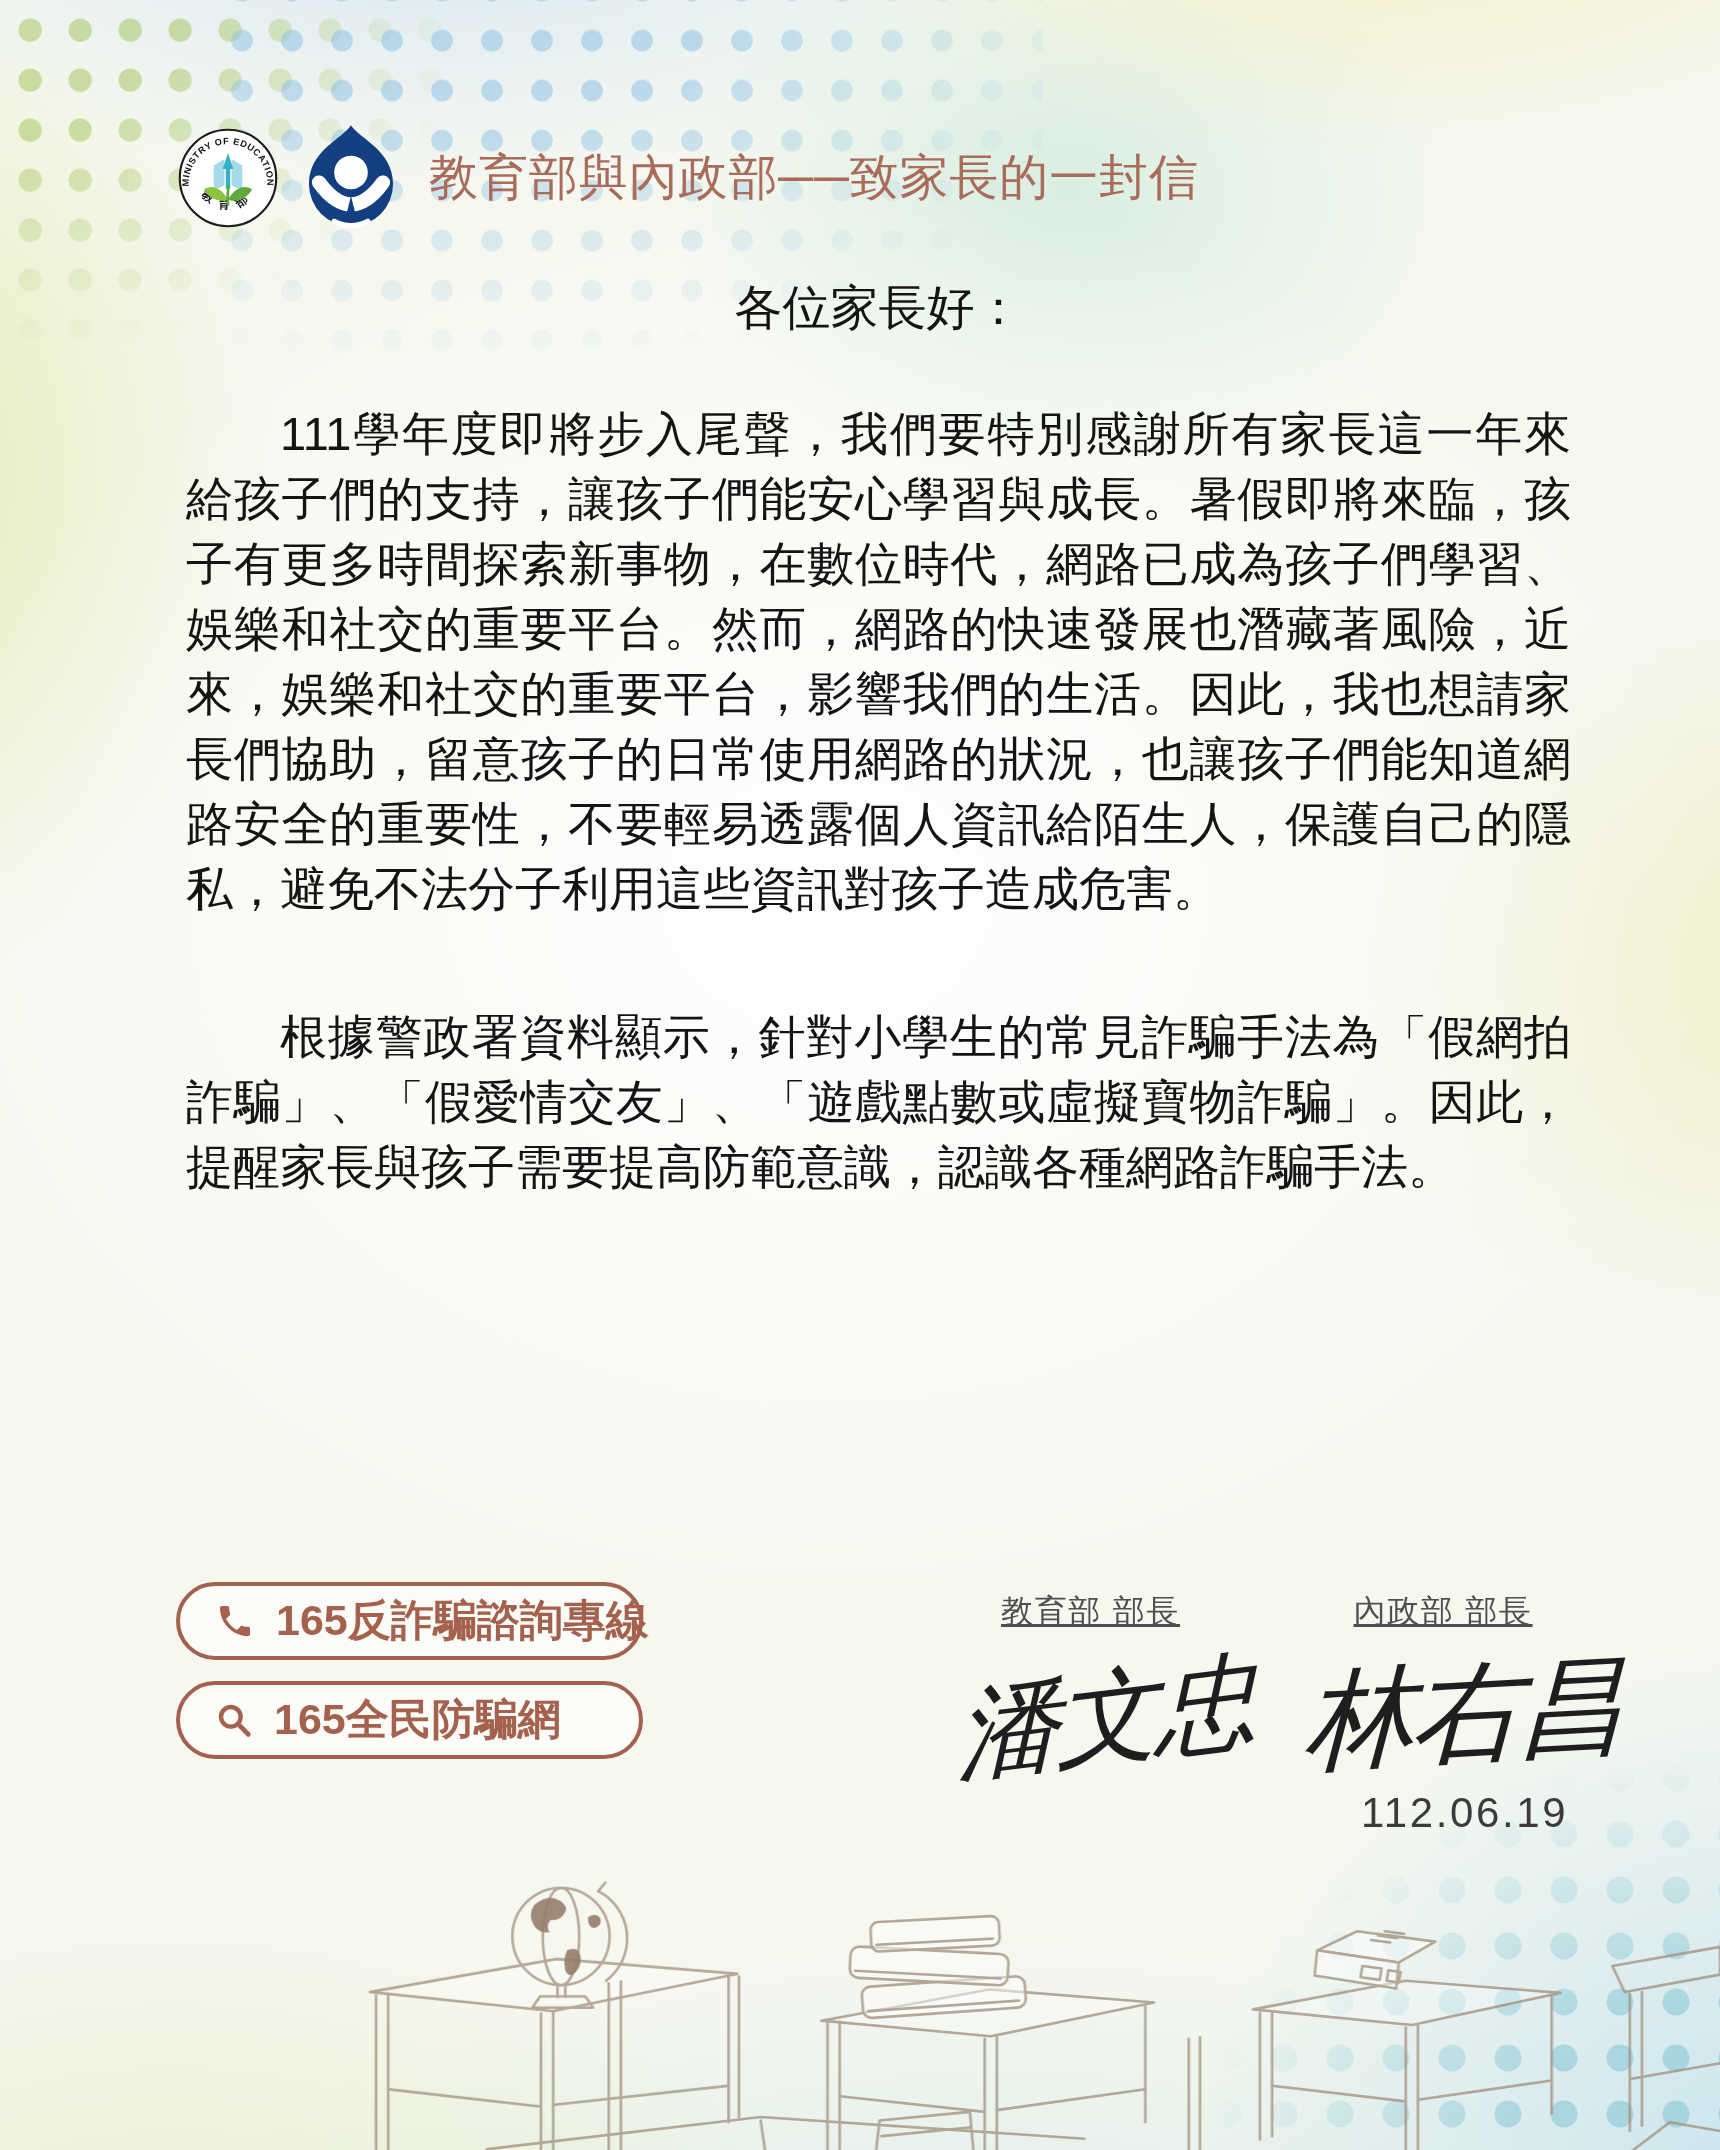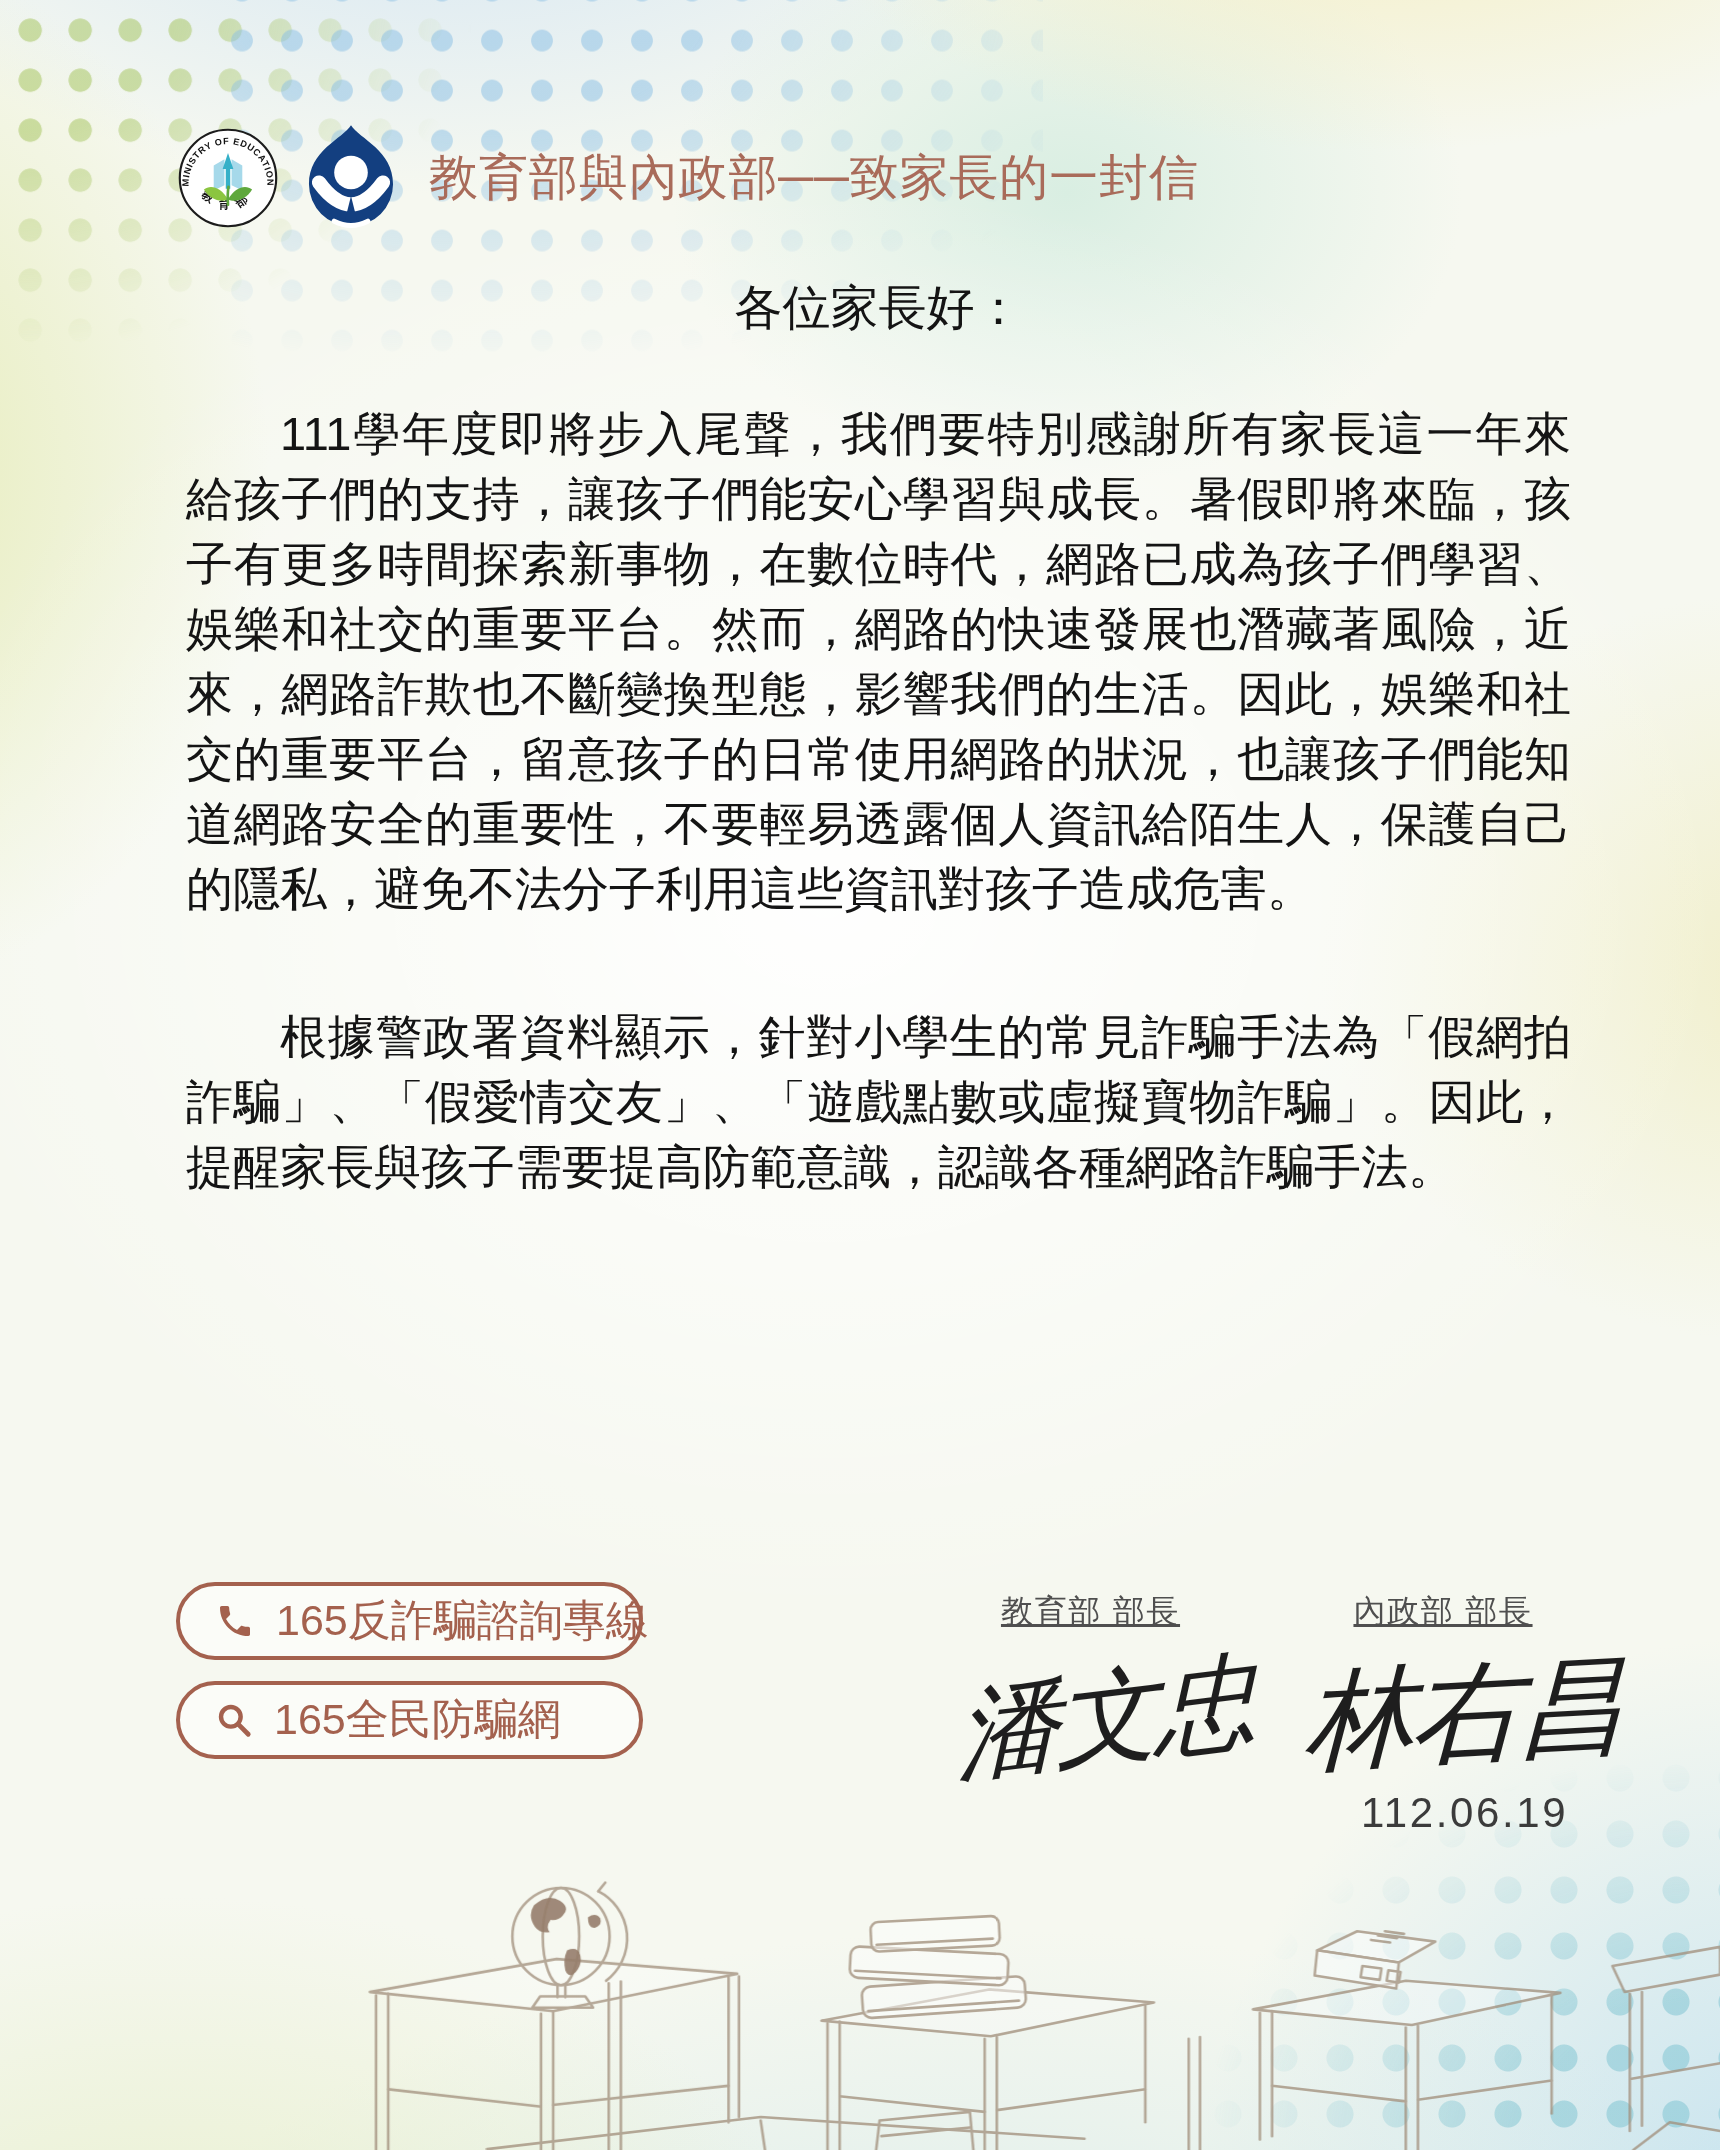--- a/index.html
+++ b/index.html
@@ -60,21 +60,21 @@
   .para{margin:0 0 83px 0;font-size:47px;line-height:65px;text-align:justify;text-indent:94px;}
   .para:last-child{margin-bottom:0;}
   
   .pills{position:absolute;left:176px;top:1582px;}
   .pill{
     box-sizing:border-box;width:467px;height:78px;margin-bottom:21px;
     border:4.3px solid #a4614e;border-radius:40px;
     display:flex;align-items:center;gap:21px;padding:0 17.4px 0 35px;
     background:rgba(255,255,255,0.55);
   }
-  .pill-label{font-size:43px;font-weight:400;color:#a4614e;white-space:nowrap;text-align:center;}
+  .pill-label{font-size:43px;font-weight:700;color:#a4614e;white-space:nowrap;text-align:center;}
   .pill svg{flex:0 0 auto;}
   .sig{position:absolute;text-align:center;}
   .sig-1{left:956px;top:1590px;width:269px;}
   .sig-2{left:1304px;top:1590px;width:278px;}
   .sig-title{font-size:32px;color:#4f4f4f;letter-spacing:1.7px;white-space:nowrap;text-decoration:underline;}
   .sig-name{
     display:inline-block;margin-top:29.5px;
     font-size:103px;line-height:1.05;font-style:italic;letter-spacing:-3.5px;
     color:#1e1e1e;transform:rotate(-7deg) skewX(-6deg);white-space:nowrap;
   }
@@ -201,21 +201,21 @@
       <circle cx="64" cy="60" r="20" fill="#ffffff"></circle>
       <path d="M64,88 L55,124 L73,124 Z" fill="#133f80"></path>
       <path d="M44,118 Q64,128 84,118" stroke="#ffffff" stroke-width="6" fill="none" stroke-linecap="round"></path>
     </svg>
 
     <h1 class="page-title">教育部與內政部──致家長的一封信</h1>
   </header>
 
   <main class="letter">
     <p class="greeting">各位家長好：</p>
-    <p class="para">111學年度即將步入尾聲，我們要特別感謝所有家長這一年來給孩子們的支持，讓孩子們能安心學習與成長。暑假即將來臨，孩子有更多時間探索新事物，在數位時代，網路已成為孩子們學習、娛樂和社交的重要平台。然而，網路的快速發展也潛藏著風險，近來，網路詐欺也不斷變換型態，影響我們的生活。因此，娛樂和社交的重要平台，留意孩子的日常使用網路的狀況，也讓孩子們能知道網路安全的重要性，不要輕易透露個人資訊給陌生人，保護自己的隱私，避免不法分子利用這些資訊對孩子造成危害。</p>
+    <p class="para">111學年度即將步入尾聲，我們要特別感謝所有家長這一年來給孩子們的支持，讓孩子們能安心學習與成長。暑假即將來臨，孩子有更多時間探索新事物，在數位時代，網路已成為孩子們學習、娛樂和社交的重要平台。然而，網路的快速發展也潛藏著風險，近來，娛樂和社交的重要平台，影響我們的生活。因此，我也想請家長們協助，留意孩子的日常使用網路的狀況，也讓孩子們能知道網路安全的重要性，不要輕易透露個人資訊給陌生人，保護自己的隱私，避免不法分子利用這些資訊對孩子造成危害。</p>
     <p class="para">根據警政署資料顯示，針對小學生的常見詐騙手法為「假網拍詐騙」、「假愛情交友」、「遊戲點數或虛擬寶物詐騙」。因此，提醒家長與孩子需要提高防範意識，認識各種網路詐騙手法。</p>
   </main>
 
   <div class="pills">
     <div class="pill">
       <svg width="40" height="40" viewBox="0 0 24 24">
         <path fill="#a4614e" d="M6.62 10.79c1.44 2.83 3.76 5.14 6.59 6.59l2.2-2.2c.27-.27.67-.36 1.02-.24 1.12.37 2.33.57 3.57.57.55 0 1 .45 1 1V20c0 .55-.45 1-1 1-9.39 0-17-7.61-17-17 0-.55.45-1 1-1h3.5c.55 0 1 .45 1 1 0 1.25.2 2.45.57 3.57.11.35.03.74-.25 1.02l-2.2 2.2z"></path>
       </svg>
       <span class="pill-label">165反詐騙諮詢專線</span>
     </div>

